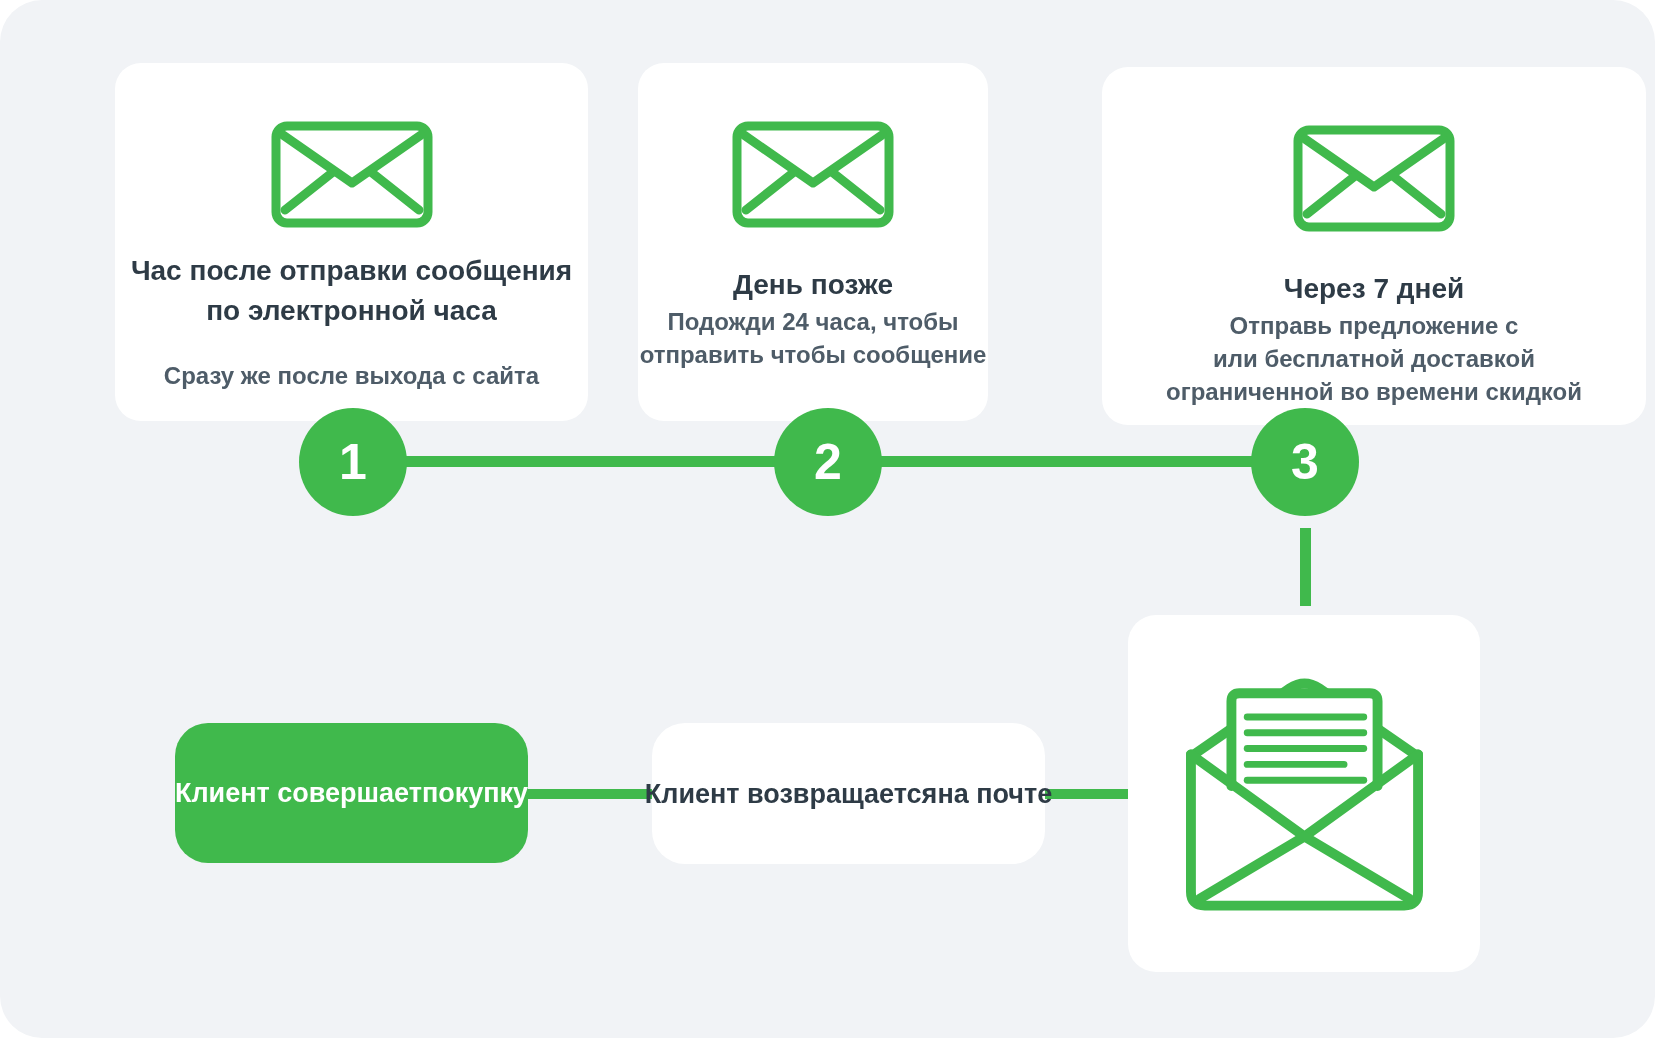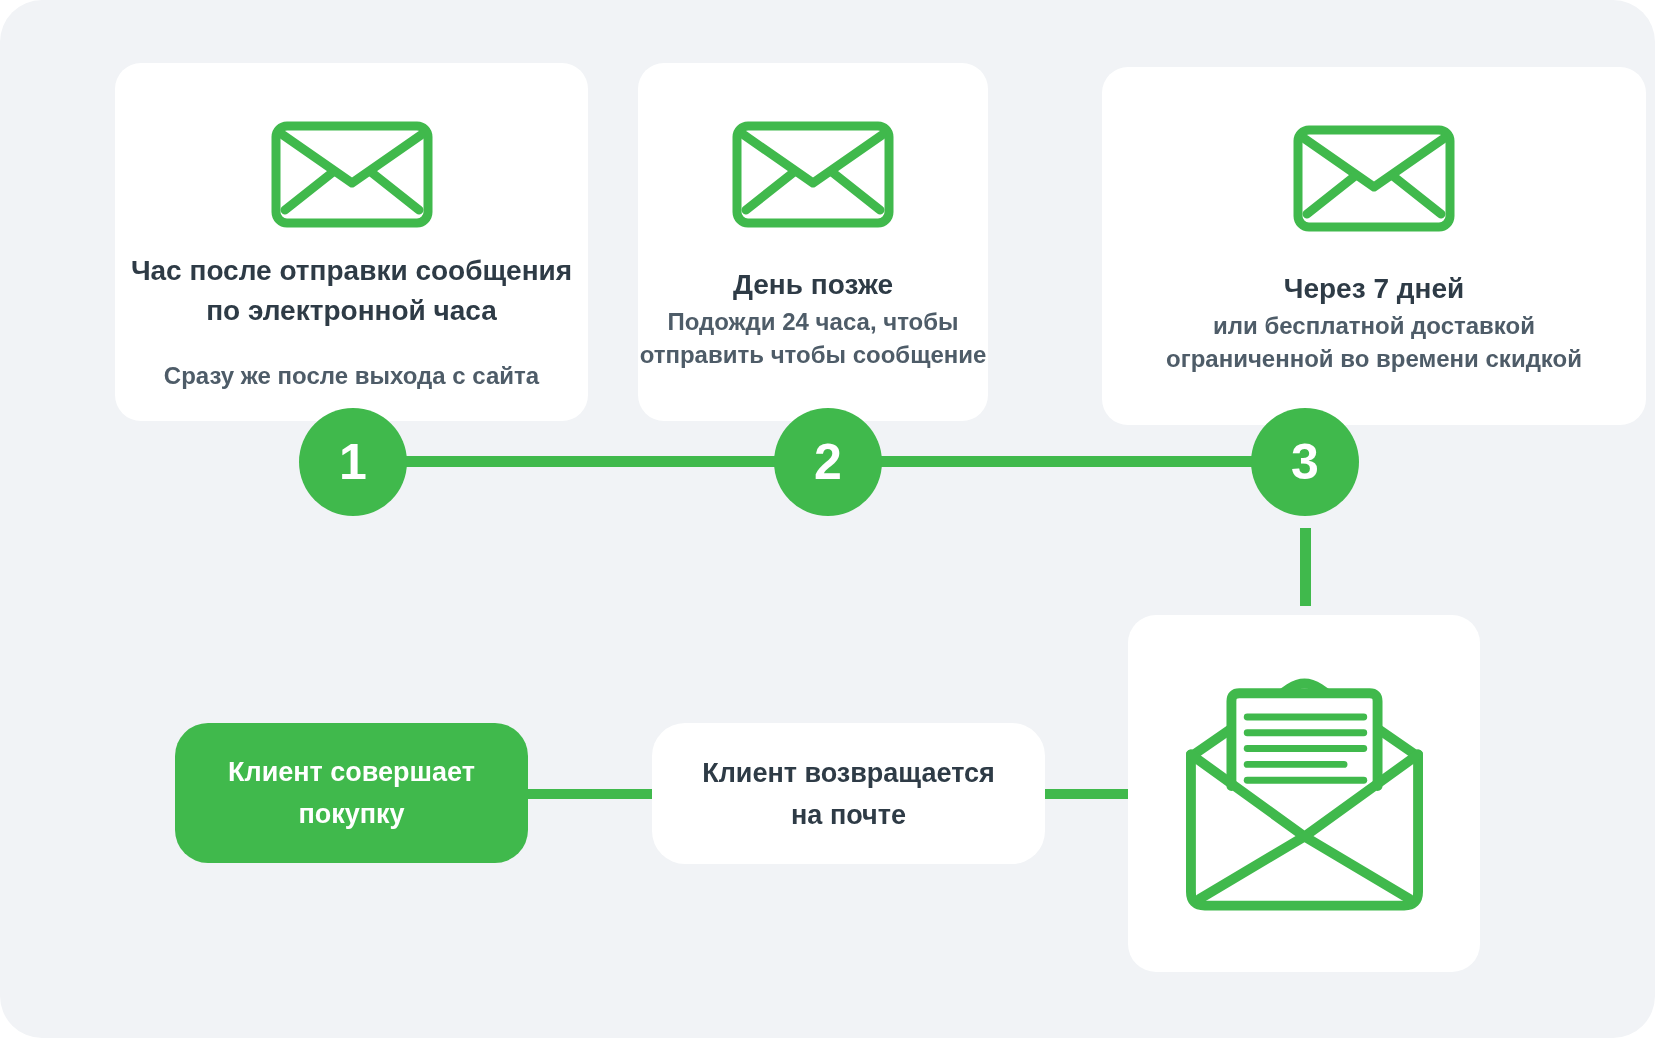--- a/index.html
+++ b/index.html
@@ -49,21 +49,21 @@
     font-size:50px;font-weight:700;
   }
   .circle-1{left:299px;}
   .circle-2{left:774px;}
   .circle-3{left:1251px;}
   .vline{position:absolute;left:1300px;top:528px;width:11px;height:78px;background:var(--green);z-index:2;}
 
   
   .flow-box{
     position:absolute;border-radius:33px;z-index:3;
-    display:flex;flex-direction:column;align-items:center;justify-content:center;
+    display:flex;flex-direction:row;align-items:center;justify-content:center;
     font-size:27px;font-weight:700;line-height:42px;text-align:center;white-space:nowrap;
   }
   .purchase-box{left:175px;top:723px;width:353px;height:140px;background:var(--green);color:var(--white);}
   .return-box{left:652px;top:723px;width:393px;height:141px;background:var(--card_bg);color:var(--title_color);}
   .h-connector{position:absolute;top:789px;height:10px;background:var(--green);z-index:2;}
   .h-conn-1{left:528px;width:124px;}
   .h-conn-2{left:1003px;width:125px;}
   .card-4{left:1128px;top:615px;width:352px;height:357px;border-radius:28px;justify-content:flex-start;}
   .open-env-icon{margin-top:60px;width:237px;height:238px;flex:none;}
 </style>
@@ -109,20 +109,21 @@
     <svg class="env-icon" viewBox="0 0 162 107">
       <rect class="icon-stroke" x="5" y="5" width="152" height="97" rx="11" stroke-width="9"></rect>
       <path class="icon-stroke" d="M12 14 L81 62 L150 14" stroke-width="9"></path>
       <path class="icon-stroke" d="M14 89 L62 51" stroke-width="9"></path>
       <path class="icon-stroke" d="M148 89 L100 51" stroke-width="9"></path>
     </svg>
     <div class="title">
       <div>Через 7 дней</div>
     </div>
     <div class="subtitle">
+      <div>Отправь предложение с</div>
       <div>или бесплатной доставкой</div>
       <div>ограниченной во времени скидкой</div>
     </div>
   </section>
 
   <div class="main-line"></div>
   <div class="step-circle circle-1">1</div>
   <div class="step-circle circle-2">2</div>
   <div class="step-circle circle-3">3</div>
   <div class="vline"></div>

